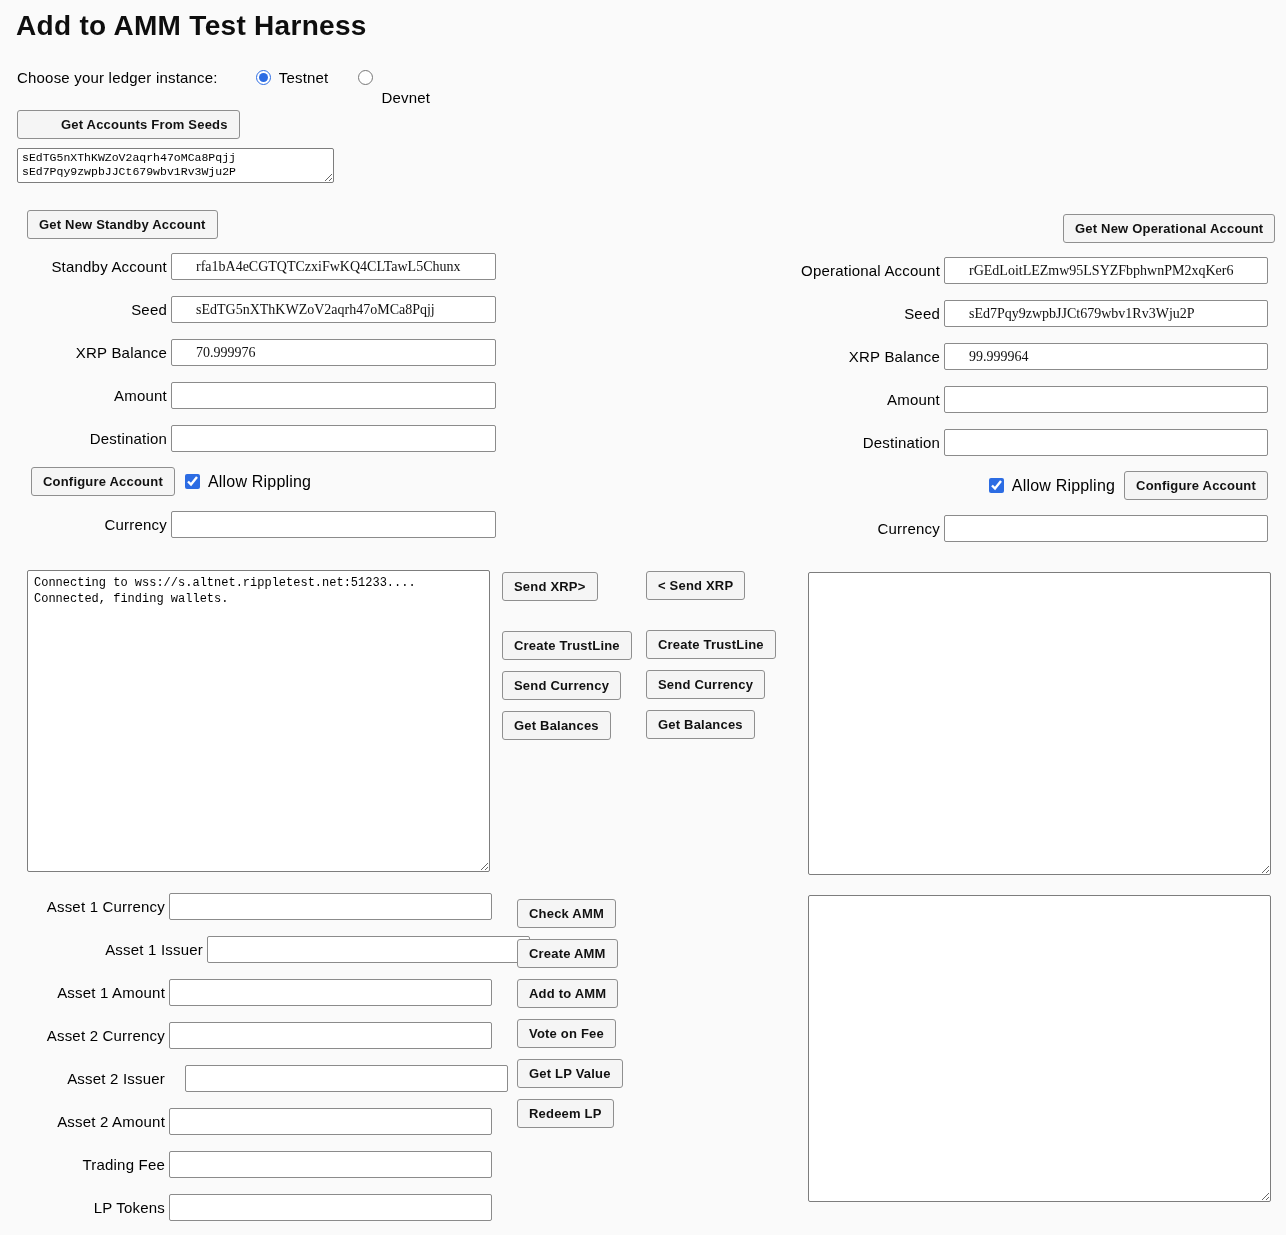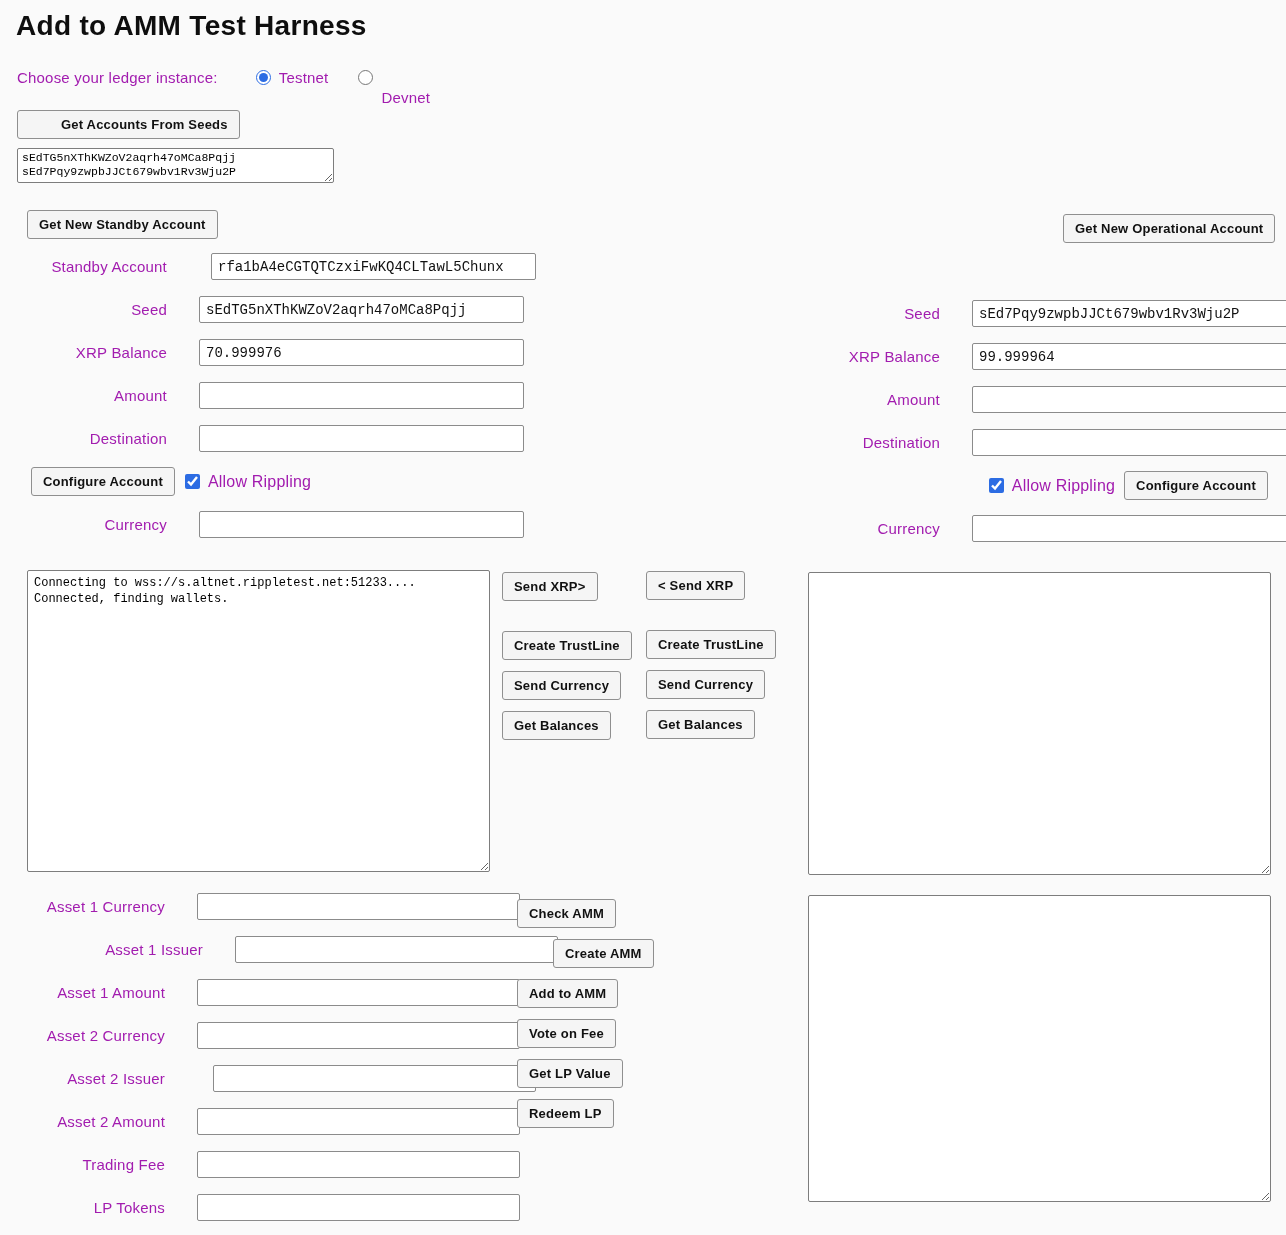--- a/index.html
+++ b/index.html
@@ -8,26 +8,26 @@
 
   .title{font-size:28px;font-weight:700;letter-spacing:.3px;color:#0e0e0e;margin:0;}
 
   .btn{
     display:inline-block;background:#f5f5f5;border:1px solid #8f8f8f;border-radius:3px;
     padding:7px 11px;font-family:"Liberation Sans",sans-serif;font-size:13px;font-weight:600;
     letter-spacing:.2px;color:#111;cursor:pointer;white-space:nowrap;line-height:1;
   }
 
   .row{position:absolute;display:flex;align-items:center;}
-  .lbl{font-size:15px;letter-spacing:.2px;color:#a21caf;white-space:nowrap;}
+  .lbl{font-size:15px;letter-spacing:.2px;color:#000000;white-space:nowrap;}
   .lbl-box{text-align:right;padding-right:4px;box-sizing:border-box;}
 
   .inp{
     box-sizing:border-box;height:27px;border:1px solid #8b8b8b;border-radius:2px;background:#fff;
-    font-family:Liberation Mono, monospace;font-size:14px;color:#111;padding:0 6px;outline:none;margin-left:28px;
+    font-family:Liberation Serif, serif;font-size:14px;color:#111;padding:0 24px;outline:none;
   }
 
   .ta{
     box-sizing:border-box;background:#fff;border:1px solid #7d7d7d;border-radius:2px;
     font-family:"Liberation Mono","DejaVu Sans Mono",monospace;font-size:12px;line-height:16px;
     color:#000;padding:4px 6px;outline:none;
   }
 
   .chk{width:15px;height:15px;accent-color:#2c6ce3;margin:0;}
   .rad{width:15px;height:15px;accent-color:#2c6ce3;margin:0;}
@@ -48,21 +48,21 @@
     <input type="radio" name="ledger" class="rad" style="margin-left: 30px;">
     <span class="lbl" style="margin-left:8px;margin-top:40px;">Devnet</span>
   </div>
 
   <button class="btn abs" style="left:17px;top:110px;padding-left:43px;">Get Accounts From Seeds</button>
   <textarea class="ta abs" style="left: 17px; top: 148px; width: 317px; height: 35px; padding: 2px 4px; font-size: 11.5px; line-height: 14px;" spellcheck="false">sEdTG5nXThKWZoV2aqrh47oMCa8Pqjj
 sEd7Pqy9zwpbJJCt679wbv1Rv3Wju2P</textarea>
 
   <button class="btn abs" style="left:27px;top:210px;">Get New Standby Account</button>
 
-  <div class="row" style="left:0;top:253px;gap:12px;">
+  <div class="row" style="left:0;top:253px;">
     <span class="lbl lbl-box" style="width:171px;">Standby Account</span>
     <input class="inp" style="width: 325px;" value="rfa1bA4eCGTQTCzxiFwKQ4CLTawL5Chunx">
   </div>
   <div class="row" style="left:0;top:296px;">
     <span class="lbl lbl-box" style="width:171px;">Seed</span>
     <input class="inp" style="width: 325px;" value="sEdTG5nXThKWZoV2aqrh47oMCa8Pqjj">
   </div>
   <div class="row" style="left:0;top:339px;">
     <span class="lbl lbl-box" style="width:171px;">XRP Balance</span>
     <input class="inp" style="width: 325px;" value="70.999976">
@@ -80,20 +80,24 @@
     <input type="checkbox" class="chk" style="margin-left: 10px;" checked="true">
     <span class="lbl" style="margin-left:8px;font-size:16px;">Allow Rippling</span>
   </div>
   <div class="row" style="left:0;top:511px;">
     <span class="lbl lbl-box" style="width:171px;">Currency</span>
     <input class="inp" style="width: 325px;" value="">
   </div>
 
   <button class="btn abs" style="left:1063px;top:214px;">Get New Operational Account</button>
 
+  <div class="row" style="left:616px;top:257px;">
+    <span class="lbl lbl-box" style="width:328px;">Operational Account</span>
+    <input class="inp" style="width: 324px;" value="rGEdLoitLEZmw95LSYZFbphwnPM2xqKer6">
+  </div>
   <div class="row" style="left:616px;top:300px;">
     <span class="lbl lbl-box" style="width:328px;">Seed</span>
     <input class="inp" style="width: 324px;" value="sEd7Pqy9zwpbJJCt679wbv1Rv3Wju2P">
   </div>
   <div class="row" style="left:616px;top:343px;">
     <span class="lbl lbl-box" style="width:328px;">XRP Balance</span>
     <input class="inp" style="width: 324px;" value="99.999964">
   </div>
   <div class="row" style="left:616px;top:386px;">
     <span class="lbl lbl-box" style="width:328px;">Amount</span>
@@ -159,21 +163,21 @@
     <span class="lbl lbl-box" style="width:169px;">LP Tokens</span>
     <input class="inp" style="width: 323px;" value="">
   </div>
   <div class="row" style="left:0;top:1151px;">
     <span class="lbl lbl-box" style="width:169px;">Trading Fee</span>
     <input class="inp" style="width: 323px;" value="">
   </div>
 
   <div class="btn-col" style="left:517px;top:899px;align-items:flex-start;">
     <button class="btn">Check AMM</button>
-    <button class="btn" style="margin-top:11px;margin-left:36px;">Create AMM</button>
+    <button class="btn" style="margin-top:11px;">Create AMM</button>
     <button class="btn" style="margin-top:11px;">Add to AMM</button>
     <button class="btn" style="margin-top:11px;">Vote on Fee</button>
     <button class="btn" style="margin-top:11px;">Get LP Value</button>
     <button class="btn" style="margin-top:11px;">Redeem LP</button>
   </div>
 
   <textarea class="ta abs" style="left: 808px; top: 895px; width: 463px; height: 307px;" spellcheck="false"></textarea>
 
 </div>
 

